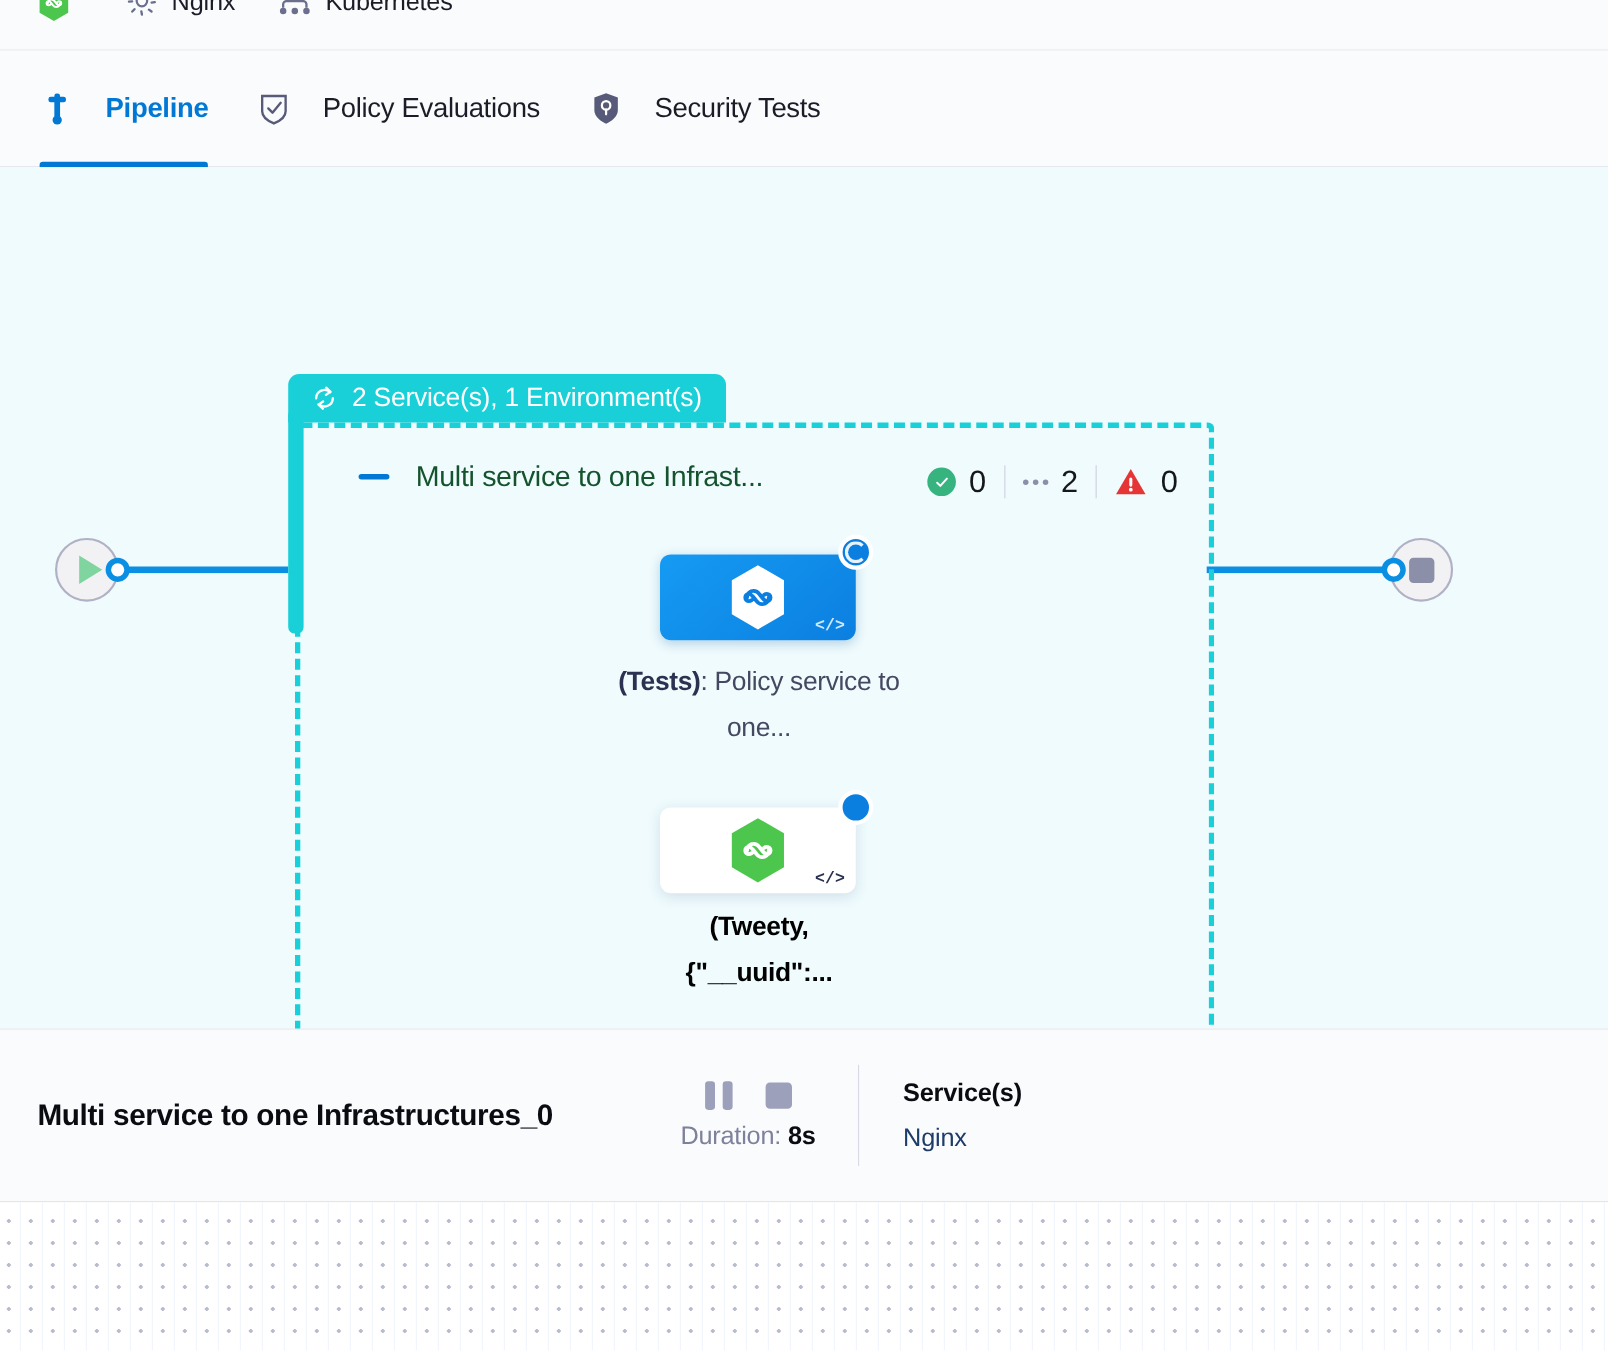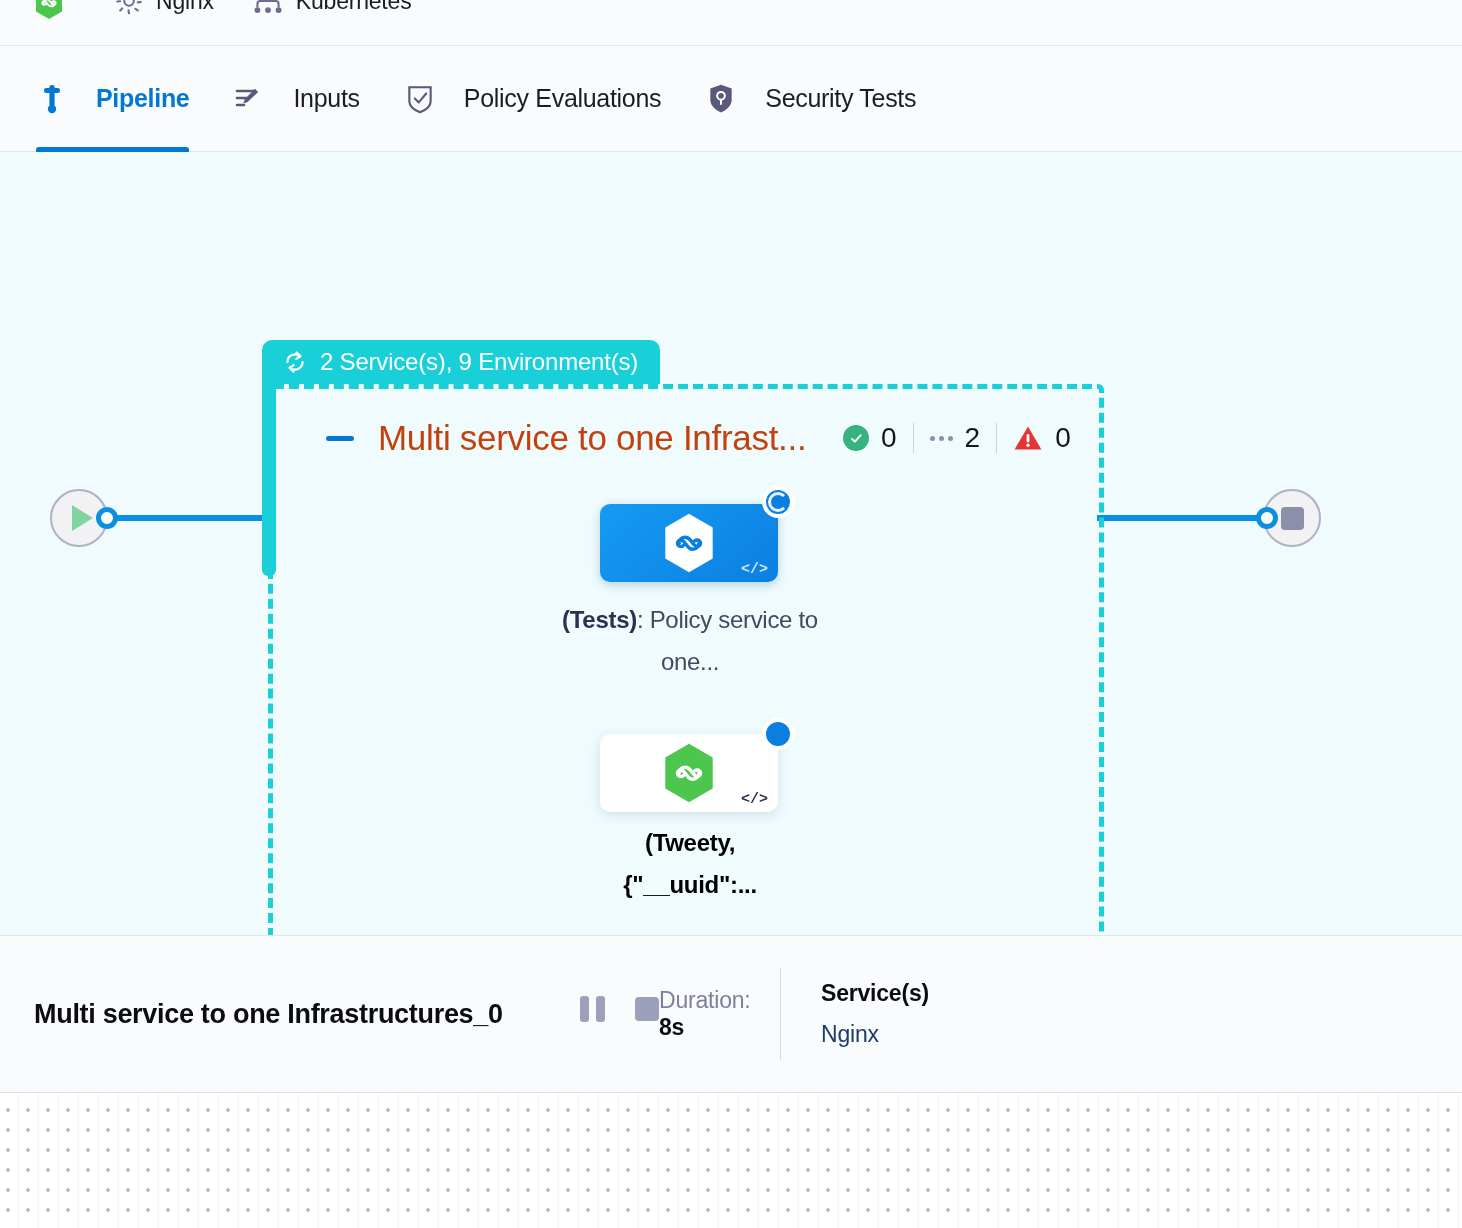--- a/index.html
+++ b/index.html
@@ -92,21 +92,21 @@
     border: 5px dashed #1ad0d8; border-radius: 6px;
     background: transparent; z-index: 3;
   }
 
   
   .stagehdr {
     position: absolute; left: 326px; top: 266px;
     display: flex; align-items: center; gap: 24px; z-index: 7;
   }
   .minusicon { width: 28px; height: 5px; background: #0278d5; border-radius: 3px; }
-  .stagetitle { font-size: 35px; color: #c2410c; font-weight: 400; letter-spacing: -.3px; white-space: nowrap; }
+  .stagetitle { font-size: 26px; color: #14532d; font-weight: 400; letter-spacing: -.3px; white-space: nowrap; }
 
   .counters {
     position: absolute; left: 843px; top: 270px;
     display: flex; align-items: center; gap: 0; z-index: 7;
   }
   .cgrp { display: flex; align-items: center; gap: 12px; padding: 0 16px; }
   .cgrp:first-child { padding-left: 0; }
   .cgrp .cnum { font-size: 28px; color: #16161c; font-weight: 400; }
   .cdiv { width: 1px; height: 30px; background: #cdd0e0; }
   .okdot {
@@ -166,21 +166,21 @@
   .infopanel {
     position: absolute; left: 0; top: 935px; width: 1462px; height: 158px;
     background: #fafbfc; border-top: 1px solid #e4e6ef; border-bottom: 1px solid #dcdeeb;
     display: flex; align-items: center; overflow: hidden;
   }
   .ipleft { padding-left: 34px; width: 580px; }
   .iptitle { font-size: 27px; font-weight: 700; color: #0b0b12; letter-spacing: -.3px; }
   .ipsub { margin-top: 14px; font-size: 23px; color: #0b0b12; letter-spacing: -.2px; }
   .ipsub .lbl { color: #7e819c; }
 
-  .ipmid { width: 200px; display: flex; flex-direction: row; align-items: center; justify-content: space-between; }
+  .ipmid { width: 200px; display: flex; flex-direction: column; align-items: center; justify-content: space-between; }
   .ctrlrow { display: flex; gap: 30px; align-items: center; margin-bottom: 10px; }
   .pausebtn { display: flex; gap: 7px; cursor: pointer; }
   .pausebtn i { width: 9px; height: 26px; background: #9da0bb; border-radius: 3px; display:block; }
   .stopbtn { width: 24px; height: 24px; background: #9da0bb; border-radius: 4px; cursor: pointer; }
   .durtext { font-size: 23px; color: #7e819c; letter-spacing: -.2px; }
   .durtext b { color: #0b0b12; font-weight: 700; }
 
   .vdiv { width: 1px; height: 92px; background: #d7d9e6; margin: 0 40px 0 0; }
 
   .ipcol { min-width: 120px; }
@@ -237,29 +237,20 @@
       <span class="tabicon">
         <svg width="26" height="30" viewBox="0 0 26 30">
           <rect x="5" y="4" width="16" height="5" rx="2.2" fill="#0278d5"></rect>
           <rect x="10.4" y="1" width="5.2" height="22" rx="2.2" fill="#0278d5"></rect>
           <circle cx="13" cy="25" r="4.2" fill="#0278d5"></circle>
         </svg>
       </span>
       <span class="tabtext">Pipeline</span>
     </div>
 
-    <div class="tab">
-      <span class="tabicon">
-        <svg width="30" height="28" viewBox="0 0 30 28">
-          <path d="M3 6h18M3 13h11M3 20h7" stroke="#575a78" stroke-width="2.6" stroke-linecap="round"></path>
-          <path d="M26 3l-11 11.5-1.6 4.6 4.6-1.6L29.5 6.5z" fill="#575a78" transform="translate(-3,1) scale(.92)"></path>
-        </svg>
-      </span>
-      <span class="tabtext">Inputs</span>
-    </div>
 
     <div class="tab">
       <span class="tabicon">
         <svg width="28" height="32" viewBox="0 0 26 30">
           <path d="M3 4h20v13c0 5.2-5.6 8.6-10 10.4C8.6 25.6 3 22.2 3 17z" fill="none" stroke="#575a78" stroke-width="2"></path>
           <path d="M8.2 14.6l3.6 3.6 7-8.4" fill="none" stroke="#575a78" stroke-width="2" stroke-linecap="round" stroke-linejoin="round"></path>
         </svg>
       </span>
       <span class="tabtext">Policy Evaluations</span>
     </div>
@@ -294,21 +285,21 @@
     <div class="groupwrap">
       <div class="groupbar"></div>
       <div class="groupbox"></div>
       <div class="grouphdr">
         <svg width="26" height="26" viewBox="0 0 24 24">
           <path d="M5 12a7 7 0 0 1 11.8-5" fill="none" stroke="#ffffff" stroke-width="2" stroke-linecap="round"></path>
           <path d="M19 12a7 7 0 0 1-11.8 5" fill="none" stroke="#ffffff" stroke-width="2" stroke-linecap="round"></path>
           <path d="M13.4 3.2l3.6 3.4-3.8 2.6" fill="none" stroke="#ffffff" stroke-width="2" stroke-linecap="round" stroke-linejoin="round"></path>
           <path d="M10.6 20.8L7 17.4l3.8-2.6" fill="none" stroke="#ffffff" stroke-width="2" stroke-linecap="round" stroke-linejoin="round"></path>
         </svg>
-        <span class="ghtext">2 Service(s), 9 Environment(s)</span>
+        <span class="ghtext">2 Service(s), 1 Environment(s)</span>
       </div>
     </div>
 
     <div class="stagehdr">
       <span class="minusicon"></span>
       <span class="stagetitle">Multi service to one Infrast...</span>
     </div>
 
     <div class="counters">
       <div class="cgrp">

